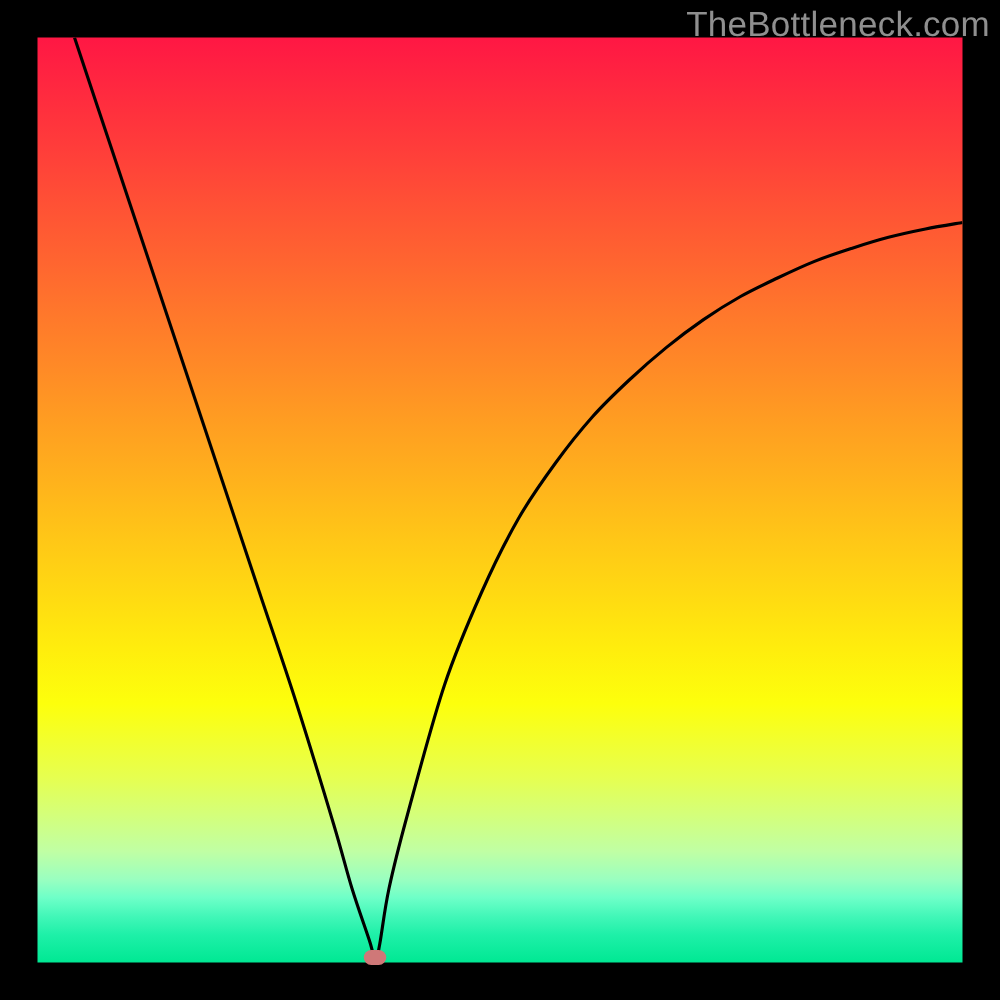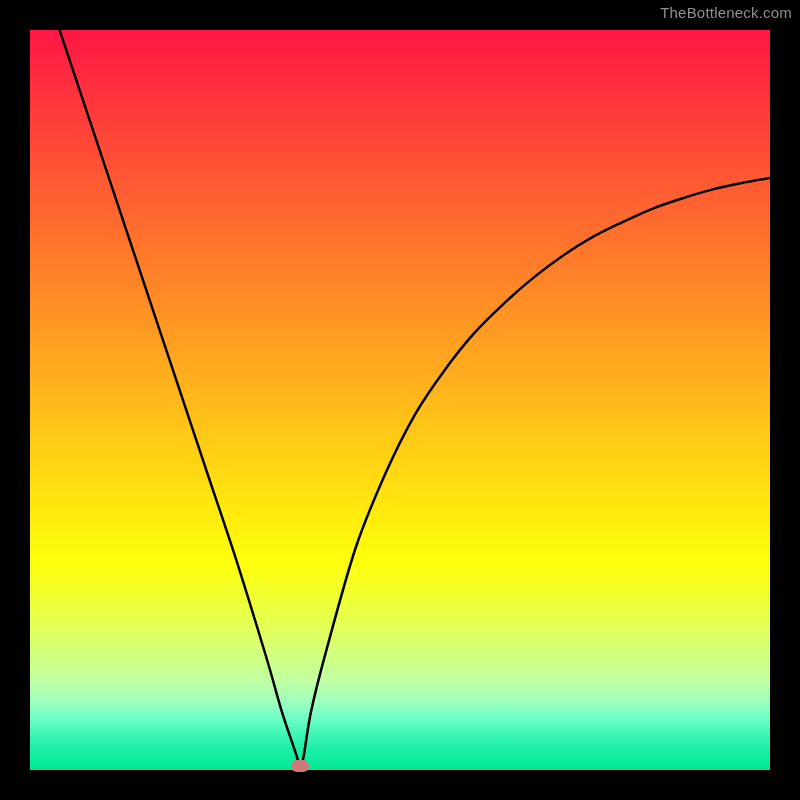--- a/index.html
+++ b/index.html
@@ -55,21 +55,21 @@
     height: 12px;
     background: #cf7878;
     border-radius: 7px;
     transform: translate(-50%, -50%);
   }
   .watermark {
     position: absolute;
     top: 4px;
     right: 8px;
     font-family: Arial, Helvetica, sans-serif;
-    font-size: 15px;
+    font-size: 28px;
     font-weight: 500;
     color: #8f8f8f;
     letter-spacing: 0.2px;
   }
 </style>
 </head>
 <body>
 
 <div class="frame">
   <div class="watermark">TheBottleneck.com</div>

